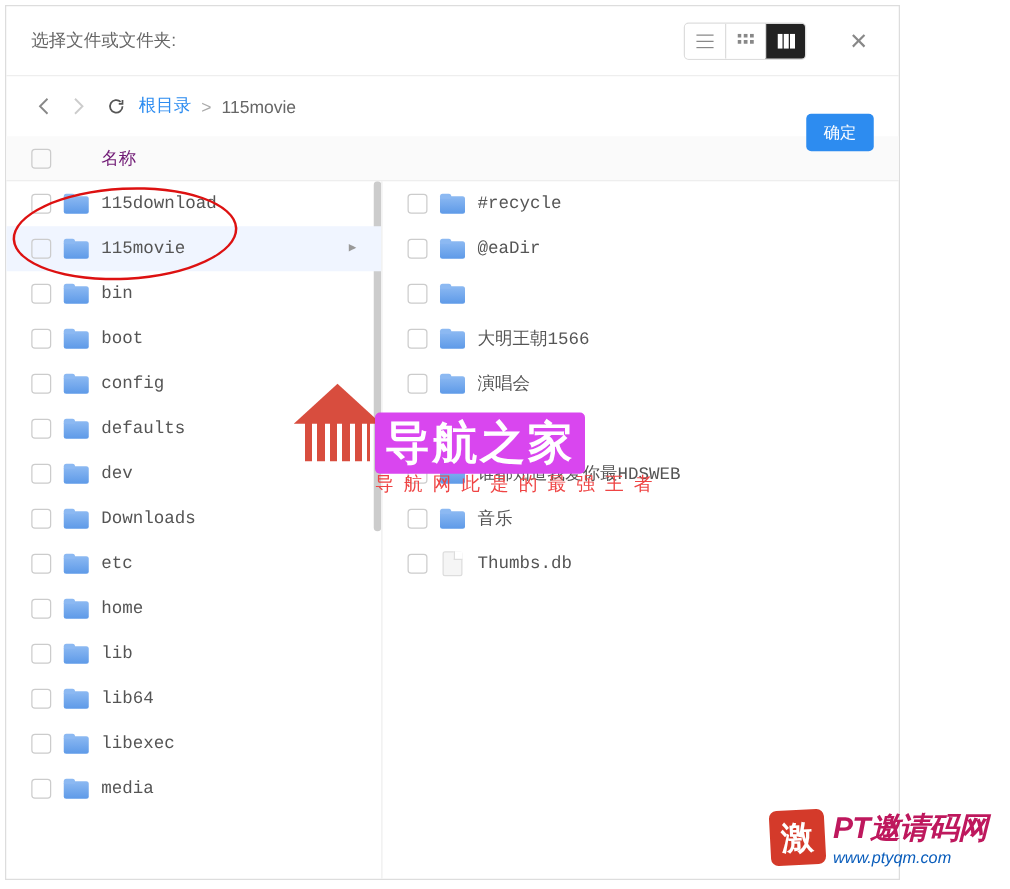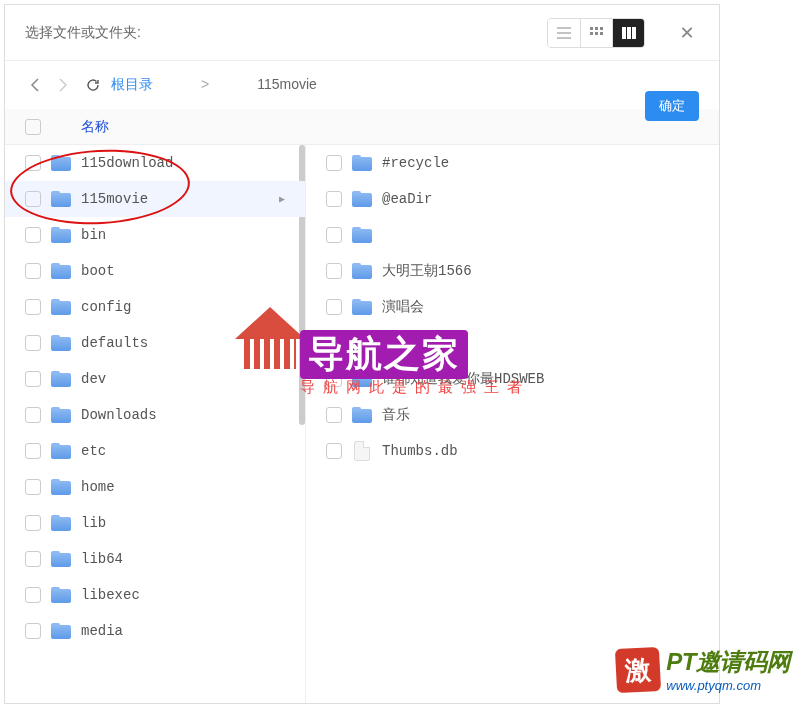--- a/index.html
+++ b/index.html
@@ -9,52 +9,52 @@
 .dlg-title { color: #666; font-size: 14px; flex: 1; }
 .view-toggle { display: flex; border: 1px solid #ddd; border-radius: 4px; overflow: hidden; }
 .vt-btn { width: 32px; height: 28px; display: flex; align-items: center; justify-content: center; background: #fff; cursor: pointer; }
 .vt-btn + .vt-btn { border-left: 1px solid #ddd; }
 .vt-btn.active { background: #222; color: #fff; }
 .close-btn { margin-left: 30px; width: 24px; height: 24px; display: flex; align-items: center; justify-content: center; cursor: pointer; color: #888; font-size: 18px; }
 .toolbar { height: 48px; display: flex; align-items: center; padding: 0 20px; }
 .nav-arrow { width: 20px; height: 20px; display: inline-flex; align-items: center; justify-content: center; color: #888; margin-right: 8px; cursor: pointer; }
 .nav-arrow.disabled { color: #ccc; }
 .refresh-icon { margin: 0 10px 0 4px; color: #555; cursor: pointer; }
-.breadcrumb { display: flex; flex: 1; gap: 40px; }
+.breadcrumb { display: flex; align-items: center; flex: 1; }
 .bc-link { color: #2d8cf0; cursor: pointer; }
 .bc-sep { color: #aaa; margin: 0 8px; }
 .bc-current { color: #666; }
 .confirm-btn { background: #2d8cf0; color: #fff; border: none; border-radius: 4px; padding: 6px 14px; font-size: 13px; cursor: pointer; margin-top: 42px; }
 .col-header { height: 36px; display: flex; align-items: center; padding: 0 20px; border-bottom: 1px solid #eee; background: #fafafa; }
 .chk { width: 16px; height: 16px; border: 1px solid #ccc; border-radius: 3px; flex-shrink: 0; }
-.col-name-label { margin-left: 40px; color: #1d4ed8; }
+.col-name-label { margin-left: 40px; color: #701a75; }
 .content { display: flex; height: 558px; font-family: Liberation Mono, monospace; }
 .left-col { width: 300px; overflow-y: hidden; position: relative; }
 .left-scroll { position: absolute; right: 0; top: 0; width: 6px; height: 280px; background: #ccc; border-radius: 3px; }
 .right-col { flex: 1; border-left: 1px solid #eee; overflow-y: auto; position: relative; }
 .row { height: 36px; display: flex; align-items: center; padding: 0 20px; cursor: pointer; position: relative; }
 .row.sel { background: #f0f5ff; }
 .folder-ic { width: 20px; height: 16px; margin: 0 10px; position: relative; flex-shrink: 0; }
 .folder-ic::before { content: ""; position: absolute; left: 0; top: 2px; width: 20px; height: 14px; background: linear-gradient(#8cb9f2, #5e9ae8); border-radius: 2px; }
 .folder-ic::after { content: ""; position: absolute; left: 0; top: 0; width: 9px; height: 4px; background: #8cb9f2; border-radius: 2px 2px 0 0; }
 .file-ic { width: 16px; height: 20px; margin: 0 12px 0 12px; background: #f5f5f5; border: 1px solid #ddd; border-radius: 2px; position: relative; flex-shrink: 0; }
 .file-ic::after { content: ""; position: absolute; right: -1px; top: -1px; width: 6px; height: 6px; background: #fff; border-left: 1px solid #ddd; border-bottom: 1px solid #ddd; }
 .row-label { flex: 1; color: #555; white-space: nowrap; overflow: hidden; text-overflow: ellipsis; }
 .row-caret { color: #999; font-size: 10px; margin-left: 6px; }
 .circle-ann { position: absolute; left: 10px; top: 150px; width: 180px; height: 74px; border: 2px solid #d11; border-radius: 50%; pointer-events: none; z-index: 20; transform: rotate(-3deg); }
 .wm1 { position: absolute; left: 230px; top: 315px; pointer-events: none; z-index: 5; opacity: 0.9; }
 .wm1-house { width: 80px; height: 60px; position: relative; }
 .wm1-roof { position: absolute; top: -8px; left: 5px; width: 0; height: 0; border-left: 35px solid transparent; border-right: 35px solid transparent; border-bottom: 32px solid #d43a2a; }
 .wm1-body { position: absolute; top: 20px; left: 14px; width: 52px; height: 34px; background: repeating-linear-gradient(90deg, #d43a2a 0 6px, transparent 6px 10px); }
-.wm1-text1 { position: absolute; left: 300px; top: 330px; font-size: 36px; font-weight: bold; color: #fff; background: #a21caf; padding: 0 8px; border-radius: 4px; pointer-events: none; z-index: 6; letter-spacing: 2px; }
+.wm1-text1 { position: absolute; left: 300px; top: 330px; font-size: 36px; font-weight: bold; color: #fff; background: #d946ef; padding: 0 8px; border-radius: 4px; pointer-events: none; z-index: 6; letter-spacing: 2px; }
 .wm1-sub { position: absolute; left: 300px; top: 378px; font-size: 15px; color: #ef4444; letter-spacing: 8px; pointer-events: none; z-index: 6; }
 .wm2 { position: absolute; right: 18px; bottom: 18px; z-index: 30; display: flex; align-items: center; pointer-events: none; }
 .wm2-badge { width: 44px; height: 44px; background: #d43a2a; color: #fff; display: flex; align-items: center; justify-content: center; font-size: 26px; font-weight: bold; border-radius: 6px; margin-right: 6px; transform: rotate(-3deg); }
 .wm2-text { display: flex; flex-direction: column; }
-.wm2-line1 { font-size: 24px; font-weight: 900; font-style: italic; color: #4d7c0f; letter-spacing: -0.5px; text-align: right; }
+.wm2-line1 { font-size: 24px; font-weight: 900; font-style: italic; color: #be185d; letter-spacing: -0.5px; text-align: right; }
 .wm2-line2 { font-size: 13px; color: #0a5dbb; font-style: italic; }
 svg { display: block; }
 </style>
 </head>
 <body>
 
 <div class="dialog">
 
   <div class="dlg-header">
     <span class="dlg-title">选择文件或文件夹:</span>

